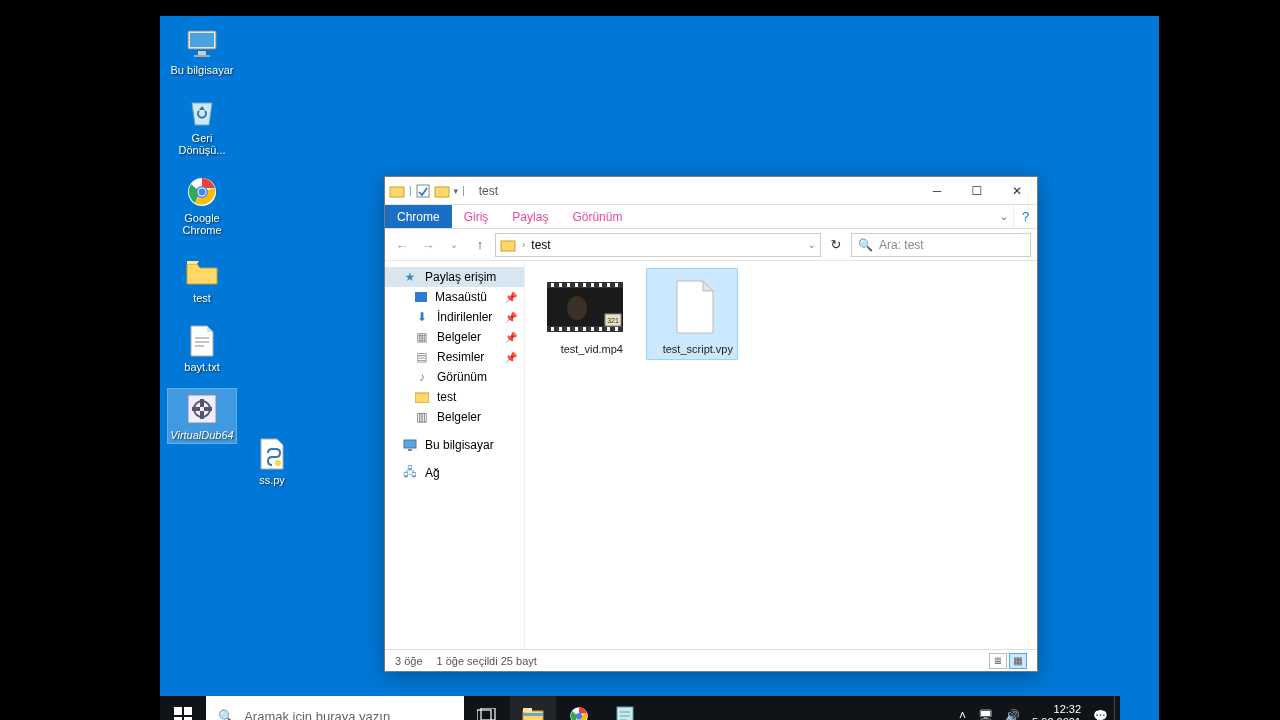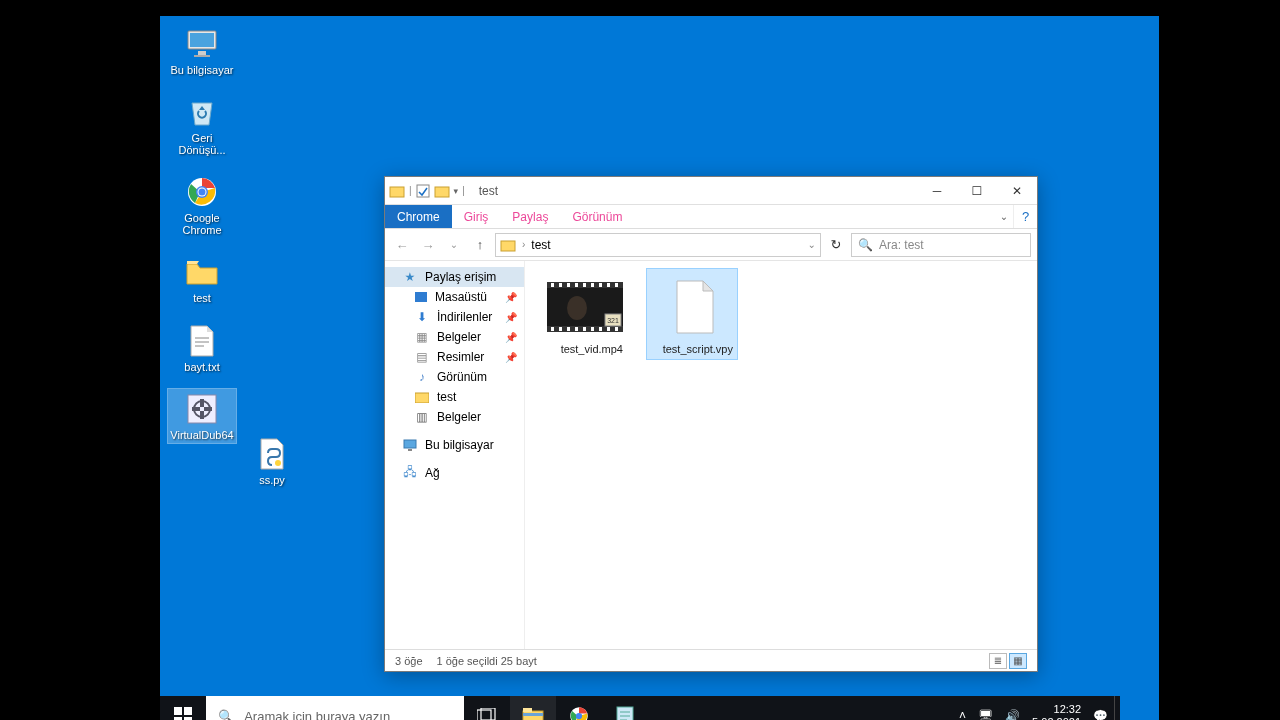--- a/index.html
+++ b/index.html
@@ -5,21 +5,21 @@
 * { margin: 0; padding: 0; box-sizing: border-box; font-family: "Segoe UI", Tahoma, sans-serif; }
 body { width: 1280px; height: 720px; background: #000; overflow: hidden; position: relative; }
 .desktop { position: absolute; left: 160px; top: 16px; width: 999px; height: 720px; background: #0078d7; }
 .blackL { position: absolute; left: 0; top: 0; width: 160px; height: 720px; background: #000; }
 .blackR { position: absolute; right: 0; top: 0; width: 160px; height: 720px; background: #000; }
 
 
 .dicons { position: absolute; left: 8px; top: 8px; display: flex; flex-direction: column; gap: 14px; }
 .dicon { width: 68px; display: flex; flex-direction: column; align-items: center; cursor: pointer; padding: 2px; }
 .dicon .lbl { color: #fff; font-size: 11px; text-align: center; text-shadow: 1px 1px 2px rgba(0,0,0,.7); margin-top: 2px; line-height: 1.1; }
-.dicon.sel { background: rgba(255,255,255,.25); outline: 1px solid rgba(255,255,255,.4); }
+.dicon.sel { background: rgba(255,255,255,.25); outline: 1px solid rgba(255,255,255,.4); font-style: italic; }
 .diconrow2 { position: absolute; left: 78px; top: 418px; justify-content: center; }
 .ig { width: 36px; height: 36px; display: flex; align-items: center; justify-content: center; }
 
 
 .win { position: absolute; left: 224px; top: 160px; width: 654px; height: 496px; background: #fff; border: 1px solid #7a7a7a; box-shadow: 0 4px 20px rgba(0,0,0,.3); display: flex; flex-direction: column; }
 .titlebar { height: 28px; background: #fff; display: flex; align-items: center; border-bottom: 1px solid #e0e0e0; }
 .titlebar .ticons { display: flex; align-items: center; padding: 0 4px; gap: 4px; }
 .titlebar .tname { font-size: 12px; color: #555; margin-left: 10px; }
 .titlebar .spacer { flex: 1; }
 .winbtn { width: 40px; height: 28px; display: flex; align-items: center; justify-content: center; color: #333; font-size: 12px; cursor: pointer; }

